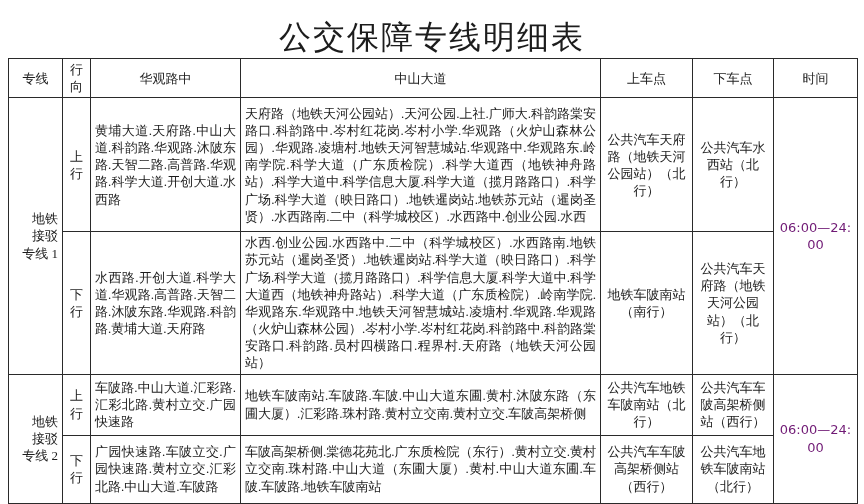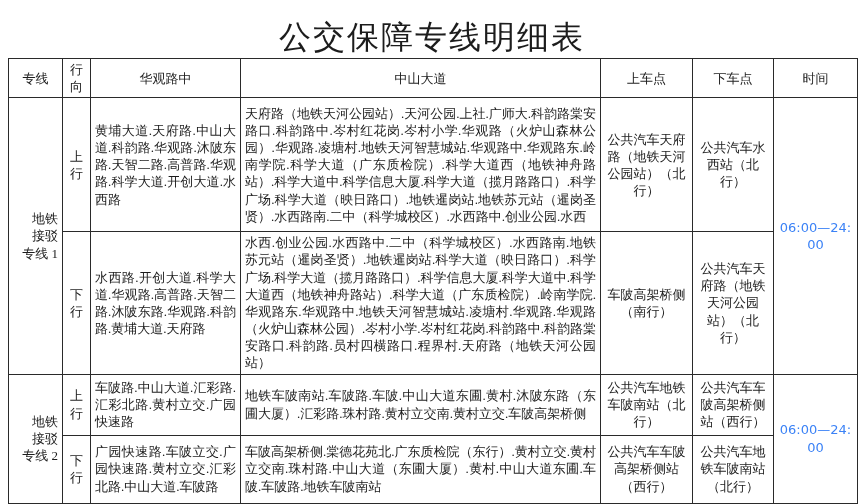--- a/index.html
+++ b/index.html
@@ -36,21 +36,21 @@
   table.schedule th{ text-align:center; height:34px; }
   .c-line{ text-align:right; white-space:pre-line; line-height:1.5; }
   .c-dir{ text-align:center; line-height:1.5;margin-left:36px; }
   .c-route{ text-align:justify; padding-left:7px; padding-right:6px; }
   .c-stops{ text-align:justify; padding-left:6px; padding-right:5px;margin-left:32px; }
   .c-board,.c-alight{ text-align:center; line-height:1.5; }
   .c-time{
     text-align:center;
     font-family:"DejaVu Sans","Liberation Sans",sans-serif;
     font-size:14.5px;
-    color:#3b82f6;
+    color:#701a75;
     line-height:1.3;
   }
   tr.r-tall1{ height:134px; }
   tr.r-tall2{ height:135px; }
   tr.r-short1{ height:61px; }
   tr.r-short2{ height:68px; }
 </style>
 </head>
 <body>
 
@@ -86,21 +86,21 @@
       <td class="c-route">黄埔大道.天府路.中山大道.科韵路.华观路.沐陂东路.天智二路.高普路.华观路.科学大道.开创大道.水西路</td>
       <td class="c-stops">天府路（地铁天河公园站）.天河公园.上社.广师大.科韵路棠安路口.科韵路中.岑村红花岗.岑村小学.华观路（火炉山森林公园）.华观路.凌塘村.地铁天河智慧城站.华观路中.华观路东.岭南学院.科学大道（广东质检院）.科学大道西（地铁神舟路站）.科学大道中.科学信息大厦.科学大道（揽月路路口）.科学广场.科学大道（映日路口）.地铁暹岗站.地铁苏元站（暹岗圣贤）.水西路南.二中（科学城校区）.水西路中.创业公园.水西</td>
       <td class="c-board">公共汽车天府路（地铁天河公园站）（北行）</td>
       <td class="c-alight">公共汽车水西站（北行）</td>
       <td class="c-time" rowspan="2">06:00—24:00</td>
     </tr>
     <tr class="r-tall2">
       <td class="c-dir">下行</td>
       <td class="c-route">水西路.开创大道.科学大道.华观路.高普路.天智二路.沐陂东路.华观路.科韵路.黄埔大道.天府路</td>
       <td class="c-stops">水西.创业公园.水西路中.二中（科学城校区）.水西路南.地铁苏元站（暹岗圣贤）.地铁暹岗站.科学大道（映日路口）.科学广场.科学大道（揽月路路口）.科学信息大厦.科学大道中.科学大道西（地铁神舟路站）.科学大道（广东质检院）.岭南学院.华观路东.华观路中.地铁天河智慧城站.凌塘村.华观路.华观路（火炉山森林公园）.岑村小学.岑村红花岗.科韵路中.科韵路棠安路口.科韵路.员村四横路口.程界村.天府路（地铁天河公园站）</td>
-      <td class="c-board">车陂高架桥侧（南行）</td>
+      <td class="c-board">地铁车陂南站（南行）</td>
       <td class="c-alight">公共汽车天府路（地铁天河公园站）（北行）</td>
     </tr>
     <tr class="r-short1">
       <td class="c-line" rowspan="2">地铁
 接驳
 专线 2</td>
       <td class="c-dir">上行</td>
       <td class="c-route">车陂路.中山大道.汇彩路.汇彩北路.黄村立交.广园快速路</td>
       <td class="c-stops">地铁车陂南站.车陂路.车陂.中山大道东圃.黄村.沐陂东路（东圃大厦）.汇彩路.珠村路.黄村立交南.黄村立交.车陂高架桥侧</td>
       <td class="c-board">公共汽车地铁车陂南站（北行）</td>

